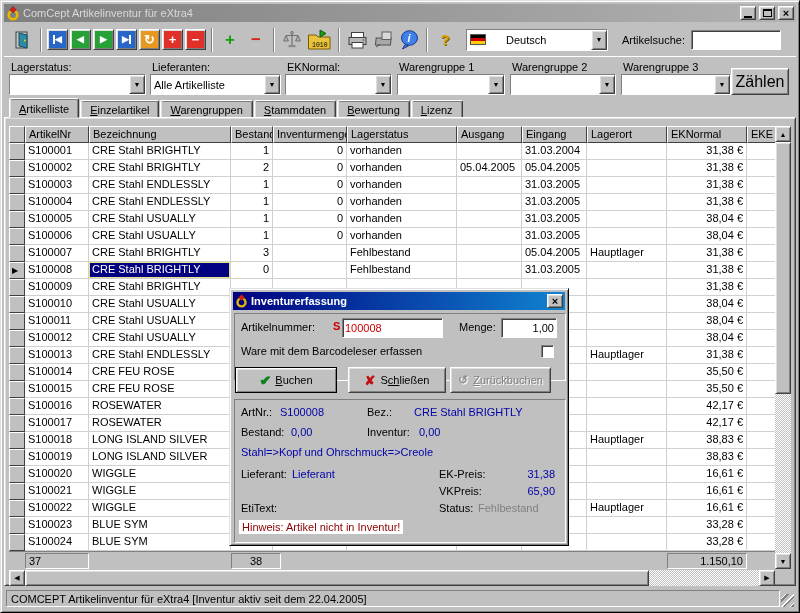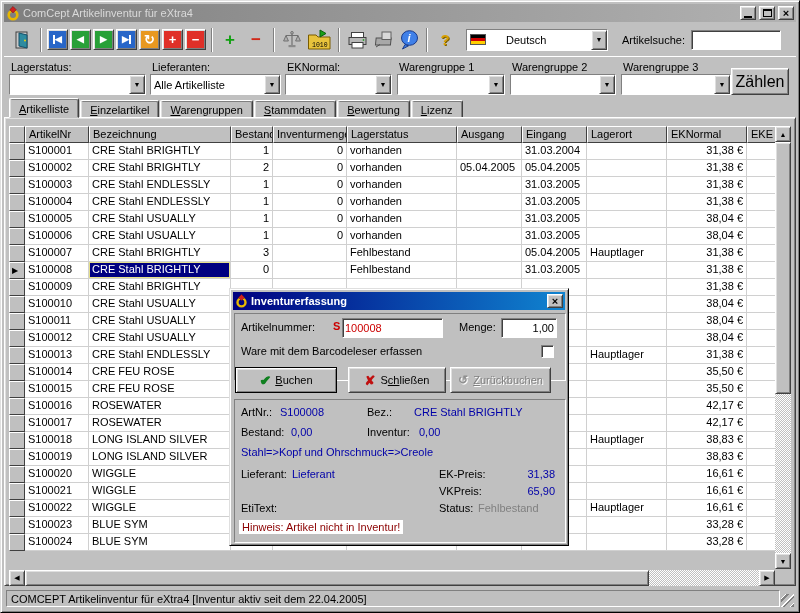--- a/index.html
+++ b/index.html
@@ -593,20 +593,25 @@
           <div class="cell dcell c3 tr"></div>
           <div class="cell dcell c4 tr"></div>
           <div class="cell dcell c5"></div>
           <div class="cell dcell c6"></div>
           <div class="cell dcell c7"></div>
           <div class="cell dcell c8"></div>
           <div class="cell dcell c9 tr">33,28 €</div>
           <div class="cell dcell c10"></div>
         </div>
       </div>
+  </div>
+  <div class="gfooter">
+    <span class="fbox s1" style="left:16px;width:64px;text-align:left">37</span>
+    <span class="fbox s1" style="left:222px;width:50px;text-align:center">38</span>
+    <span class="fbox s1" style="left:658px;width:80px;text-align:right">1.150,10</span>
   </div>
   <div class="vscroll">
     <span class="sbtn r1">
         <span>▲</span>
       </span>
     <span class="vthumb r1"></span>
     <span class="vtrack track"></span>
     <span class="sbtn r1">
         <span>▼</span>
       </span>

